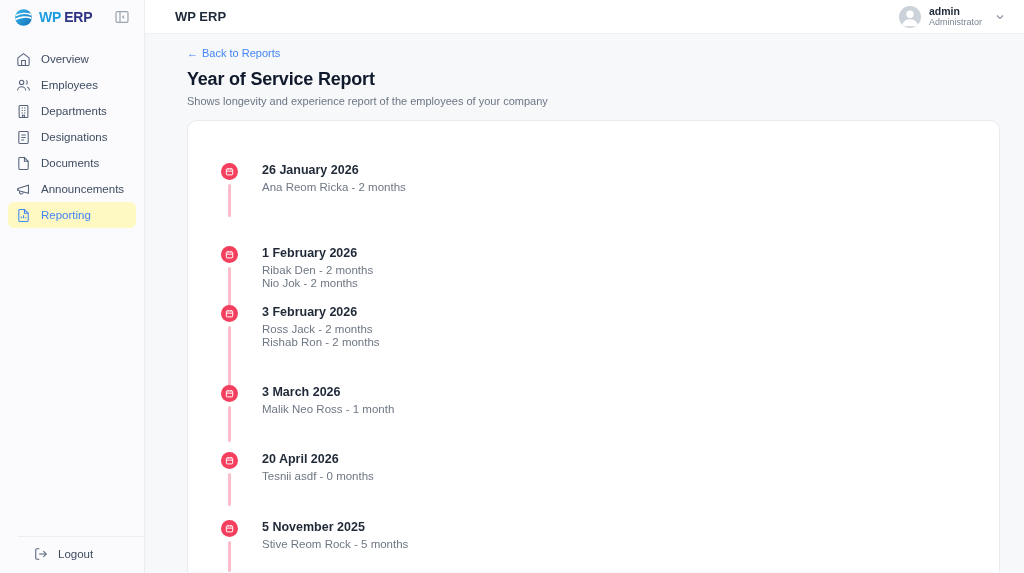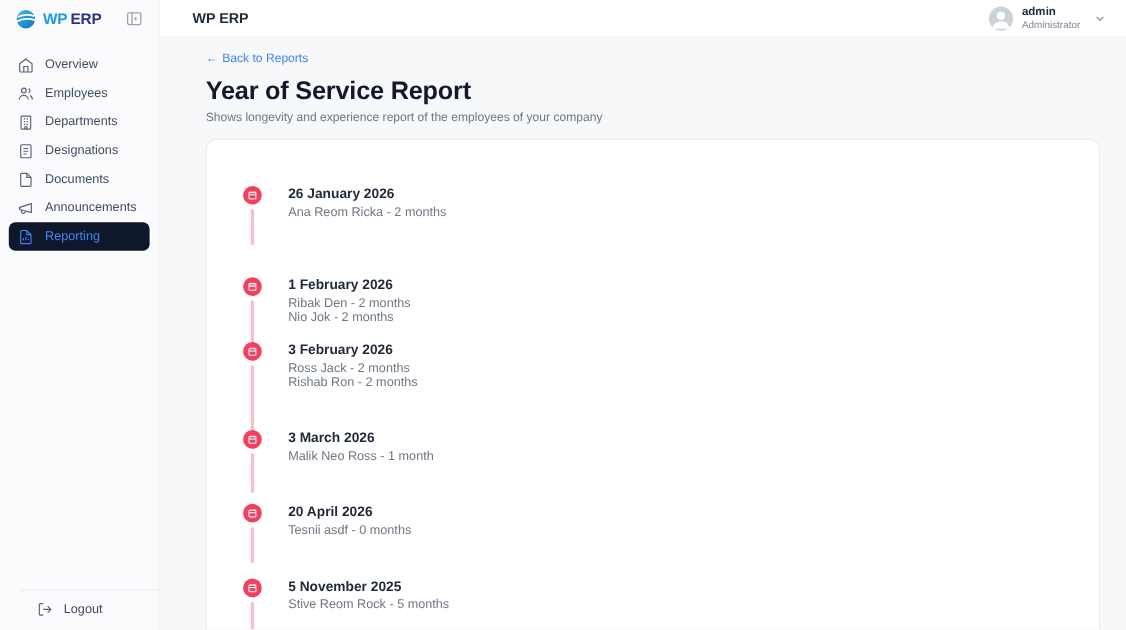--- a/index.html
+++ b/index.html
@@ -13,21 +13,21 @@
   .logo-row { height:34px; display:flex; align-items:center; padding:0 14px; }
   .logo-mark { width:19px; height:19px; display:block; }
   .logo-text { margin-left:6px; font-size:14px; font-weight:800; letter-spacing:-.2px; }
   .logo-wp { color:#1b9be0; }
   .logo-erp { color:#2d3282; margin-left:3px; }
   .collapse-btn { margin-left:auto; width:16px; height:16px; color:#9aa3b0; cursor:pointer; }
   .nav { padding:12px 8px 0 8px; }
   .nav-item { display:flex; align-items:center; height:26px; padding:0 8px;
               border-radius:6px; color:#3e4c60; font-size:11.5px; cursor:pointer; }
   .nav-item .nicon { width:15px; height:15px; margin-right:10px; color:#55627a; flex:0 0 15px; }
-  .nav-item.active { background:#0f172a; color:#4285f4; font-weight:500; }
+  .nav-item.active { background:#fef9c3; color:#4285f4; font-weight:500; }
   .nav-item.active .nicon { color:#4285f4; }
   .sidebar-foot { position:absolute; left:18px; right:0; bottom:0; border-top:1px solid #ebedf1;
                   padding:10px 16px 12px 16px; }
   .logout { display:flex; align-items:center; font-size:11.5px; color:#3e4c60; cursor:pointer; }
   .logout .nicon { width:14px; height:14px; margin-right:10px; color:#55627a; }
 
   
   .right-col { flex:1; display:flex; flex-direction:column; min-width:0; }
   .topbar { height:34px; background:#ffffff; border-bottom:1px solid #eef0f3;
             display:flex; align-items:center; padding:0 18px 0 30px; }
@@ -36,21 +36,21 @@
   .avatar { width:22px; height:22px; border-radius:50%; background:#ccd2d9; overflow:hidden; }
   .user-text { line-height:1.05; }
   .user-name { font-size:10.5px; font-weight:700; color:#1e2a3a; }
   .user-role { font-size:9px; color:#7b8694; margin-top:1px; }
   .chev { width:12px; height:12px; color:#8a93a0; margin-left:4px; }
 
   
   .main { flex:1; background:#f7f8fa; padding:9px 24px 0 42px; overflow:hidden; position:relative; }
   .back-link { display:inline-flex; align-items:center; gap:4px; font-size:11px; color:#4285f4;
                text-decoration:none; cursor:pointer; }
-  .page-title { margin-top:8px; font-size:23px; font-weight:800; color:#101a2c; letter-spacing:-.2px; }
+  .page-title { margin-top:8px; font-size:18px; font-weight:800; color:#101a2c; letter-spacing:-.2px; }
   .page-sub { margin-top:5px; font-size:11px; color:#6b7684; }
   .card { margin-top:13px; width:813px; height:520px; background:#ffffff;
           border:1px solid #e9ebef; border-radius:10px; padding:42px 0 0 33px; }
 
   
   .t-entry { position:relative; padding-left:41px; min-height:30px; }
   .t-marker { position:absolute; left:0; top:0; width:17px; height:17px; border-radius:50%;
               background:#f43f5e; display:flex; align-items:center; justify-content:center; z-index:2; }
   .t-marker svg { width:9px; height:9px; color:#ffffff; }
   .t-line { position:absolute; left:7px; top:21px; width:3px; border-radius:2px;

